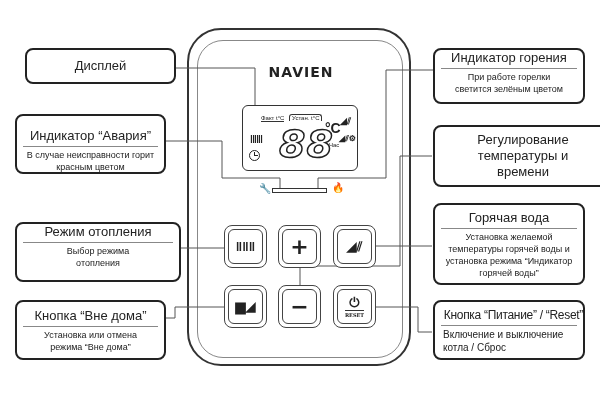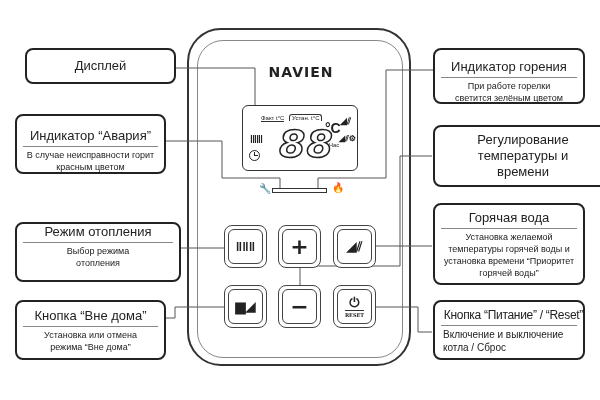--- a/index.html
+++ b/index.html
@@ -114,30 +114,30 @@
   <div class="title">Режим отопления</div>
   <div class="sep"></div>
   <div class="desc" style="padding:0 40px;">Выбор режима отопления</div>
 </div>
 <div class="callout" style="left:15px;top:300px;width:151px;height:60px;padding-top:6px;">
   <div class="title">Кнопка “Вне дома”</div>
   <div class="sep"></div>
   <div class="desc" style="padding:0 12px;">Установка или отмена режима “Вне дома”</div>
 </div>
 
-<div class="callout" style="left:433px;top:48px;width:152px;height:56px;padding-top:9px;">
+<div class="callout" style="left:433px;top:48px;width:152px;height:56px;padding-top:0;">
   <div class="title">Индикатор горения</div>
   <div class="sep"></div>
   <div class="desc" style="padding:0 14px;">При работе горелки светится зелёным цветом</div>
 </div>
 <div class="callout" style="left:433px;top:125px;width:180px;height:62px;padding-top:5px;">
   <div class="title" style="padding:0 22px;">Регулирование температуры и времени</div>
 </div>
 <div class="callout" style="left:433px;top:203px;width:152px;height:82px;padding-top:5px;">
   <div class="title">Горячая вода</div>
   <div class="sep"></div>
-  <div class="desc" style="padding:0 4px;">Установка желаемой температуры горячей воды и установка времени “Приоритет горячей воды”</div>
+  <div class="desc" style="padding:0 4px;">Установка желаемой температуры горячей воды и установка режима “Индикатор горячей воды”</div>
 </div>
 <div class="callout" style="left:433px;top:300px;width:152px;height:60px;padding-top:5px;">
   <div class="title" style="font-size:12px;letter-spacing:-0.3px;text-align:right;">Кнопка “Питание” / “Reset”</div>
   <div class="sep"></div>
   <div class="desc left" style="padding:0 8px;font-size:10px;line-height:13px;">Включение и выключение котла / Сброс</div>
 </div>
 
 </body></html>

